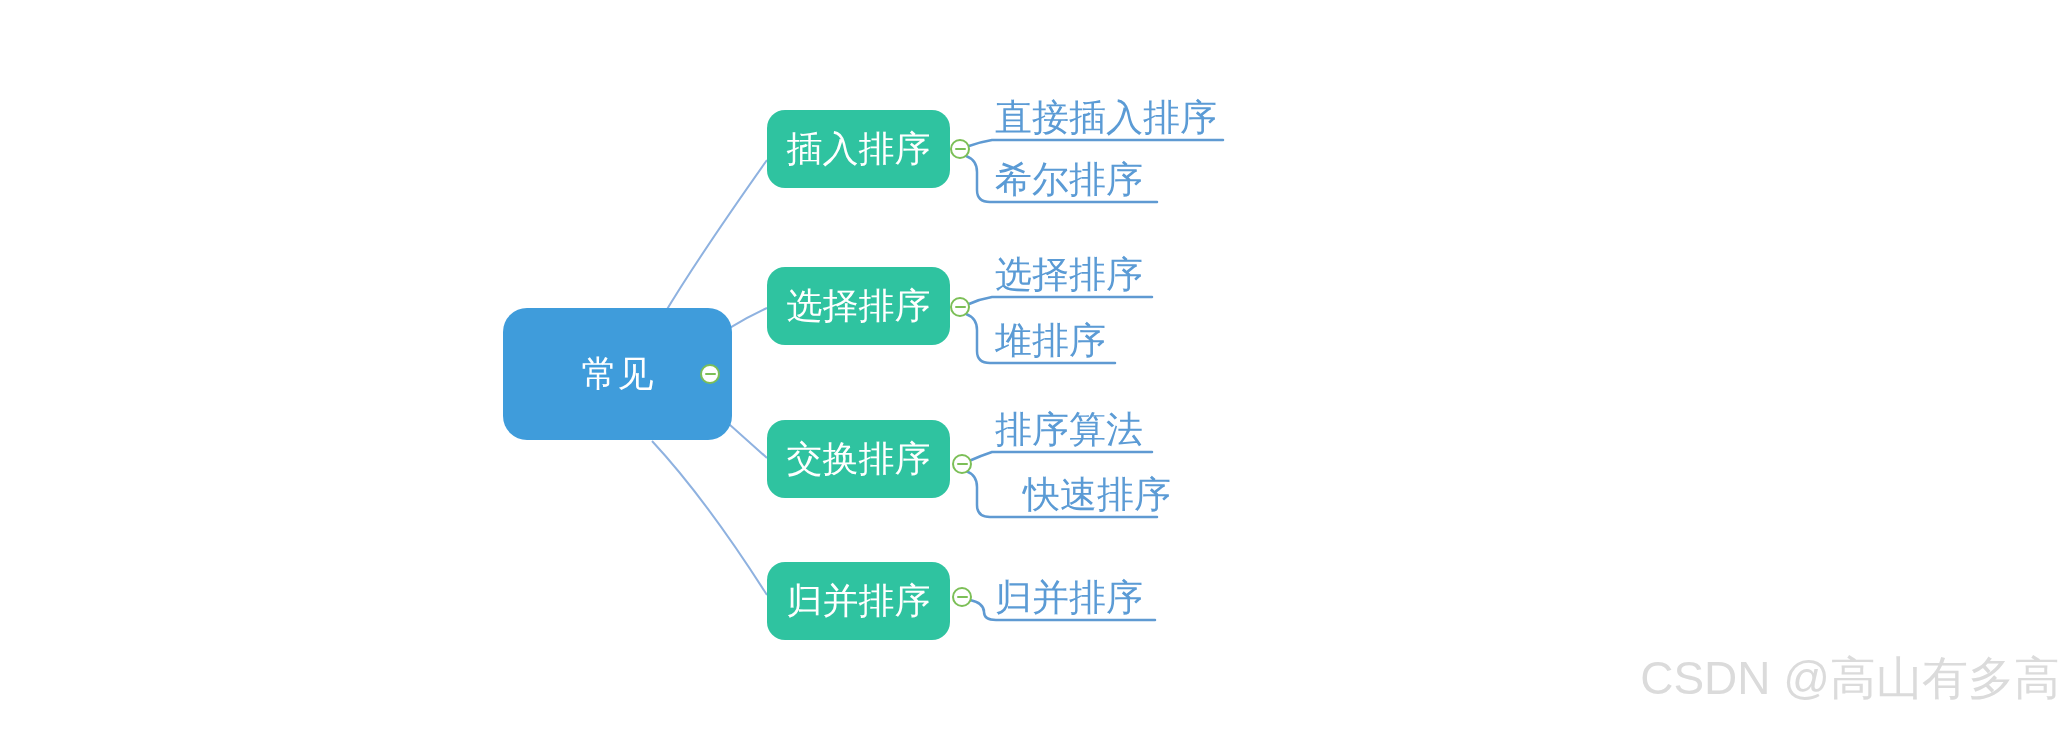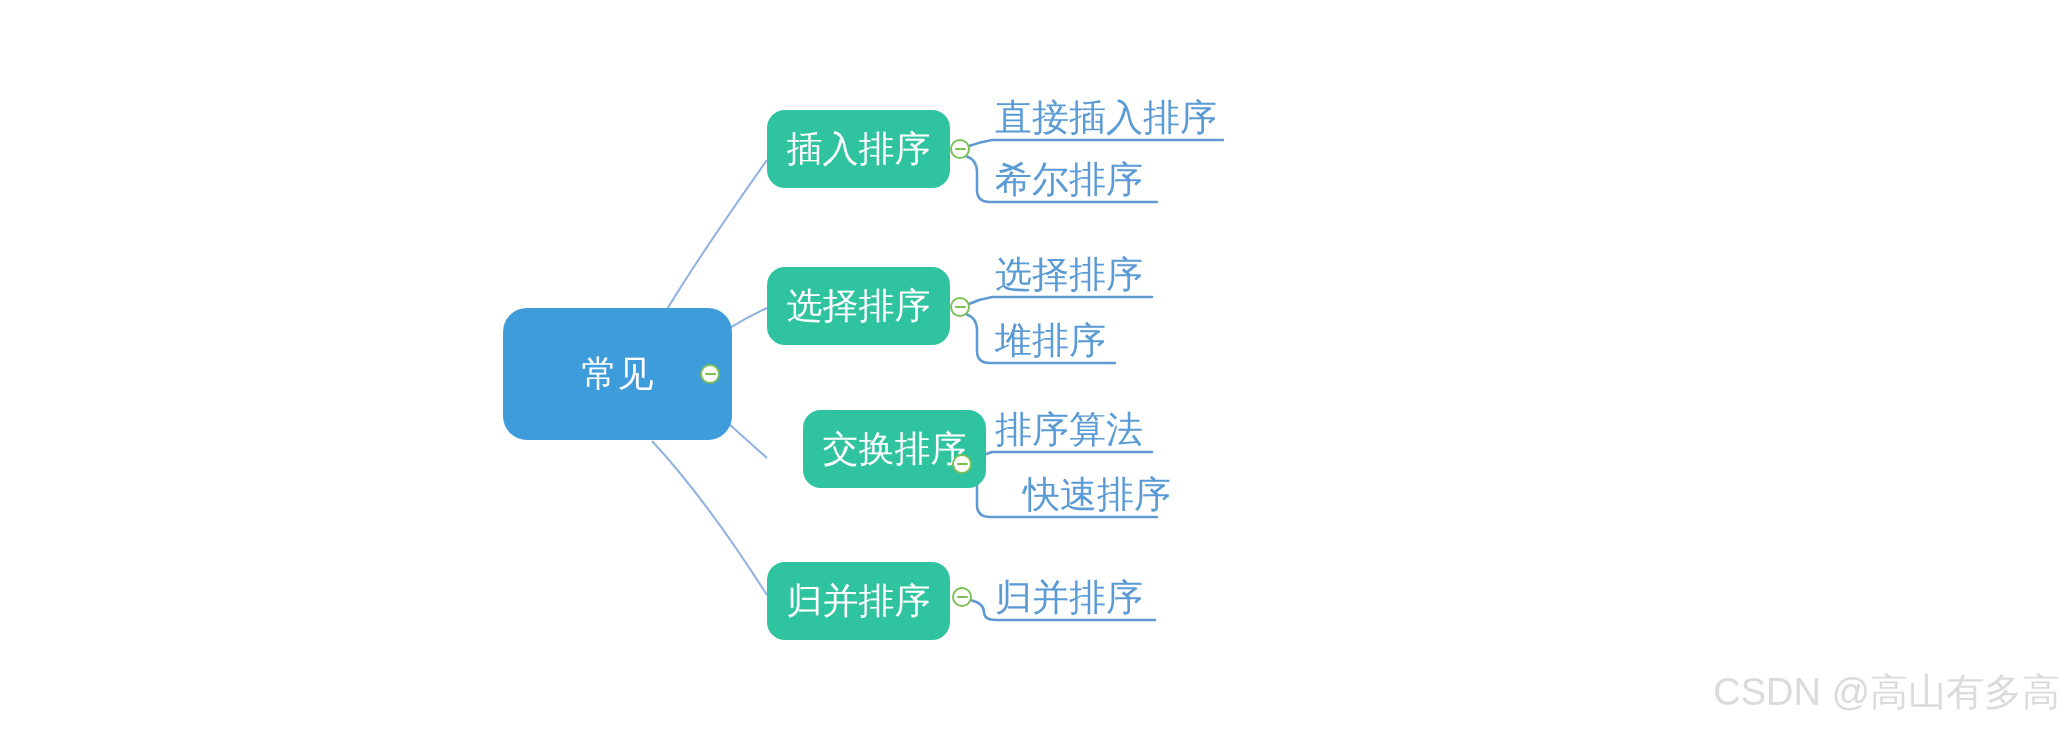--- a/index.html
+++ b/index.html
@@ -37,21 +37,21 @@
     background:var(--root-fill); border-radius:24px;
     font-size:36px; line-height:46px;
     flex-direction:column;
   }
   .branch-node {
     left:767px; width:183px; height:78px;
     background:var(--branch-fill); border-radius:18px;
     font-size:36px;
     align-items:center;
   }
-  .b1 { top:110px; } .b2 { top:267px; } .b3 { top:410px;margin-left:36px; } .b4 { top:562px; }
+  .b1 { top:110px; } .b2 { top:267px; } .b3 { top:420px; } .b4 { top:562px; }
 
   .leaf {
     position:absolute; left:995px;
     color:var(--leaf-text);
     font-size:37px; line-height:44px;
     white-space:nowrap;
     cursor:default;
   }
   .l1 { top:96px; } .l2 { top:158px; }
   .l3 { top:253px; } .l4 { top:319px; }
@@ -70,23 +70,23 @@
     margin-top:-1.25px;
     background:var(--icon-green); border-radius:2px;
   }
   .ic-root { left:700px; top:364px; }
   .ic-b1 { left:950px; top:139px; }
   .ic-b2 { left:950px; top:297px; }
   .ic-b3 { left:952px; top:454px; }
   .ic-b4 { left:952px; top:587px; }
 
   .watermark {
-    position:absolute; right:10px; bottom:12px;
+    position:absolute; right:10px; bottom:20px;
     color:var(--watermark-color);
-    font-size:38px;
+    font-size:46px;
     white-space:nowrap;
     text-shadow:0 1px 1px #ffffff;
   }
 </style>
 </head>
 <body>
 
 <div class="canvas">
 
   <svg class="lines" width="2070" height="730" viewBox="0 0 2070 730">

